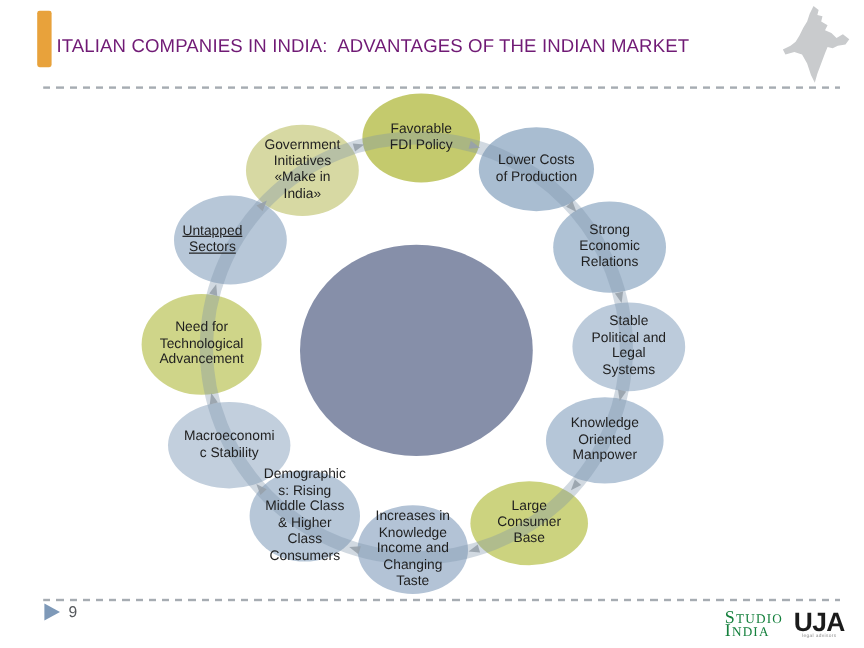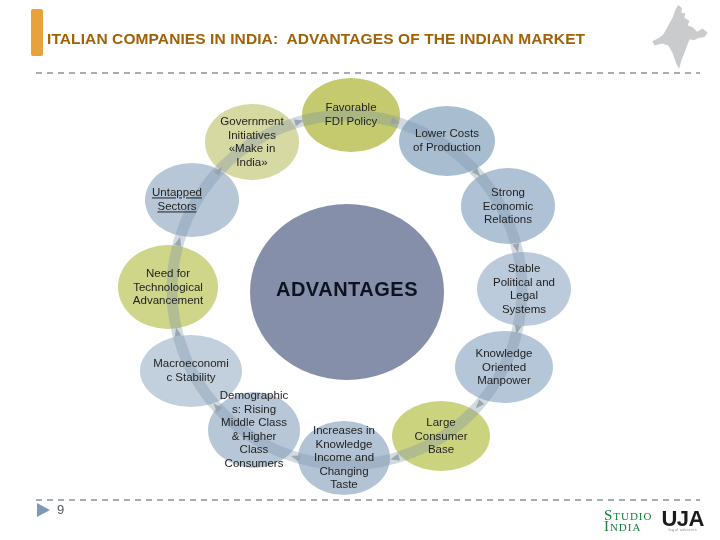--- a/index.html
+++ b/index.html
@@ -6,21 +6,21 @@
   body{
     width:720px;height:540px;position:relative;overflow:hidden;
     background:#ffffff;font-family:"Liberation Sans",sans-serif;
   }
   .accent-bar{
     position:absolute;left:31px;top:9px;width:12px;height:47px;
     background:#E8A23B;border-radius:2px;
   }
   .slide-title{
     position:absolute;left:47px;top:30px;
-    font-size:15.5px;font-weight:bold;color:#a16207;
+    font-size:15.5px;font-weight:normal;color:#701a75;
     letter-spacing:.1px;white-space:pre;
   }
   .india-map{position:absolute;left:649px;top:4px;}
   .rule{
     position:absolute;left:36px;width:664px;height:2px;
     background:repeating-linear-gradient(90deg,#A6ACB2 0 6px,transparent 6px 11px);
   }
   .rule-top{top:72px;}
   .rule-bottom{top:499px;}
   .diagram{position:absolute;left:0;top:0;width:720px;height:532px;}
@@ -137,21 +137,20 @@
       <div class="bubble-label" style="left: 168px; top: 287px;">Need for
 Technological
 Advancement</div>
       <div class="bubble-label" style="left: 177px; top: 200px; text-decoration: underline;">Untapped
 Sectors</div>
       <div class="bubble-label" style="left: 252px; top: 142px;">Government
 Initiatives
 «Make in
 India»</div>
     </div>
-  <div class="center-label">ADVANTAGES</div>
 </div>
 
 <div class="rule rule-bottom"></div>
 
 <div class="page-marker">
   <span class="tri"></span>
   <span class="page-num">9</span>
 </div>
 
 <div class="logos">

